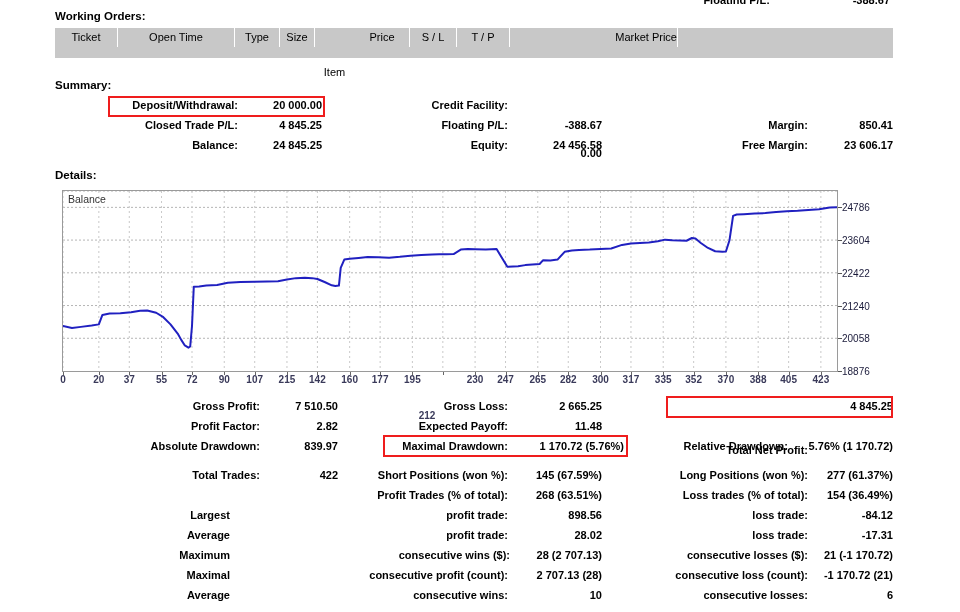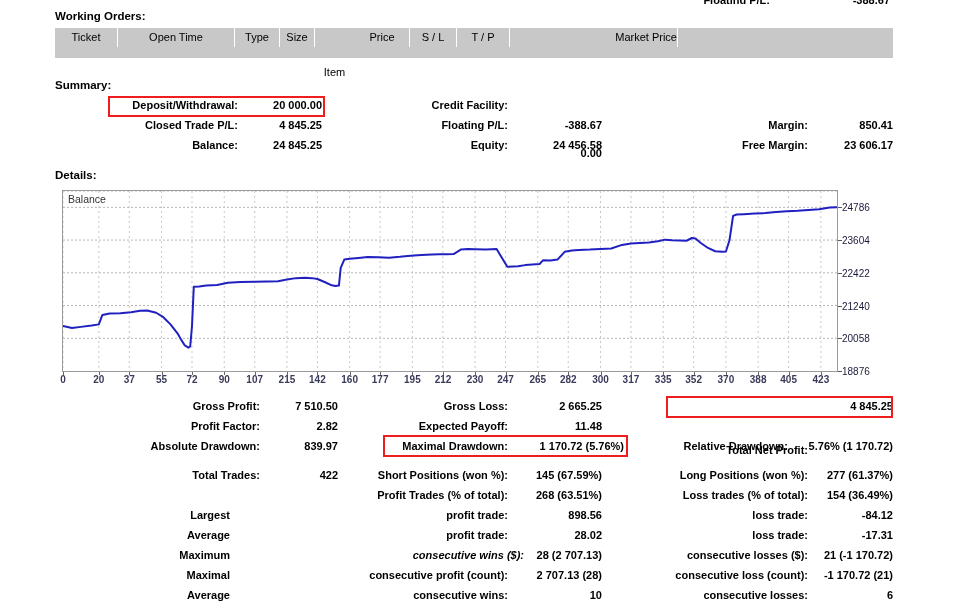--- a/index.html
+++ b/index.html
@@ -162,21 +162,21 @@
       <div class="xtick" style="left: 286.958px;">215</div>
       <div class="xtickmark" style="left: 286.958px;"></div>
       <div class="xtick" style="left: 317.417px;">142</div>
       <div class="xtickmark" style="left: 317.417px;"></div>
       <div class="xtick" style="left: 349.667px;">160</div>
       <div class="xtickmark" style="left: 349.667px;"></div>
       <div class="xtick" style="left: 380.125px;">177</div>
       <div class="xtickmark" style="left: 380.125px;"></div>
       <div class="xtick" style="left: 412.375px;">195</div>
       <div class="xtickmark" style="left: 412.375px;"></div>
-      <div class="xtick" style="left: 443px;">212</div>
+      <div class="xtick" style="left: 427px; margin-top: 36px;">212</div>
       <div class="xtickmark" style="left: 442.833px;"></div>
       <div class="xtick" style="left: 475.083px;">230</div>
       <div class="xtickmark" style="left: 475.083px;"></div>
       <div class="xtick" style="left: 505.542px;">247</div>
       <div class="xtickmark" style="left: 505.542px;"></div>
       <div class="xtick" style="left: 537.792px;">265</div>
       <div class="xtickmark" style="left: 537.792px;"></div>
       <div class="xtick" style="left: 568.25px;">282</div>
       <div class="xtickmark" style="left: 568.25px;"></div>
       <div class="xtick" style="left: 600.5px;">300</div>
@@ -237,21 +237,21 @@
   <div class="abs lbl" style="left:638px;top:509px;width:170px;">loss trade:</div>
   <div class="abs val" style="left:803px;top:509px;width:90px;">-84.12</div>
 
   <div class="abs lbl" style="left:120px;top:529px;width:110px;">Average</div>
   <div class="abs lbl" style="left:330px;top:529px;width:178px;">profit trade:</div>
   <div class="abs val" style="left:518px;top:529px;width:84px;">28.02</div>
   <div class="abs lbl" style="left:638px;top:529px;width:170px;">loss trade:</div>
   <div class="abs val" style="left:803px;top:529px;width:90px;">-17.31</div>
 
   <div class="abs lbl" style="left:120px;top:549px;width:110px;">Maximum</div>
-  <div class="abs lbl" style="left:346px;top:549px;width:178px;font-style:italic;">consecutive wins ($):</div>
+  <div class="abs lbl" style="left:332px;top:549px;width:178px;">consecutive wins ($):</div>
   <div class="abs val" style="left:498px;top:549px;width:104px;">28 (2 707.13)</div>
   <div class="abs lbl" style="left:620px;top:549px;width:188px;">consecutive losses ($):</div>
   <div class="abs val" style="left:783px;top:549px;width:110px;">21 (-1 170.72)</div>
 
   <div class="abs lbl" style="left:120px;top:569px;width:110px;">Maximal</div>
   <div class="abs lbl" style="left:310px;top:569px;width:198px;">consecutive profit (count):</div>
   <div class="abs val" style="left:498px;top:569px;width:104px;">2 707.13 (28)</div>
   <div class="abs lbl" style="left:620px;top:569px;width:188px;">consecutive loss (count):</div>
   <div class="abs val" style="left:783px;top:569px;width:110px;">-1 170.72 (21)</div>
 

